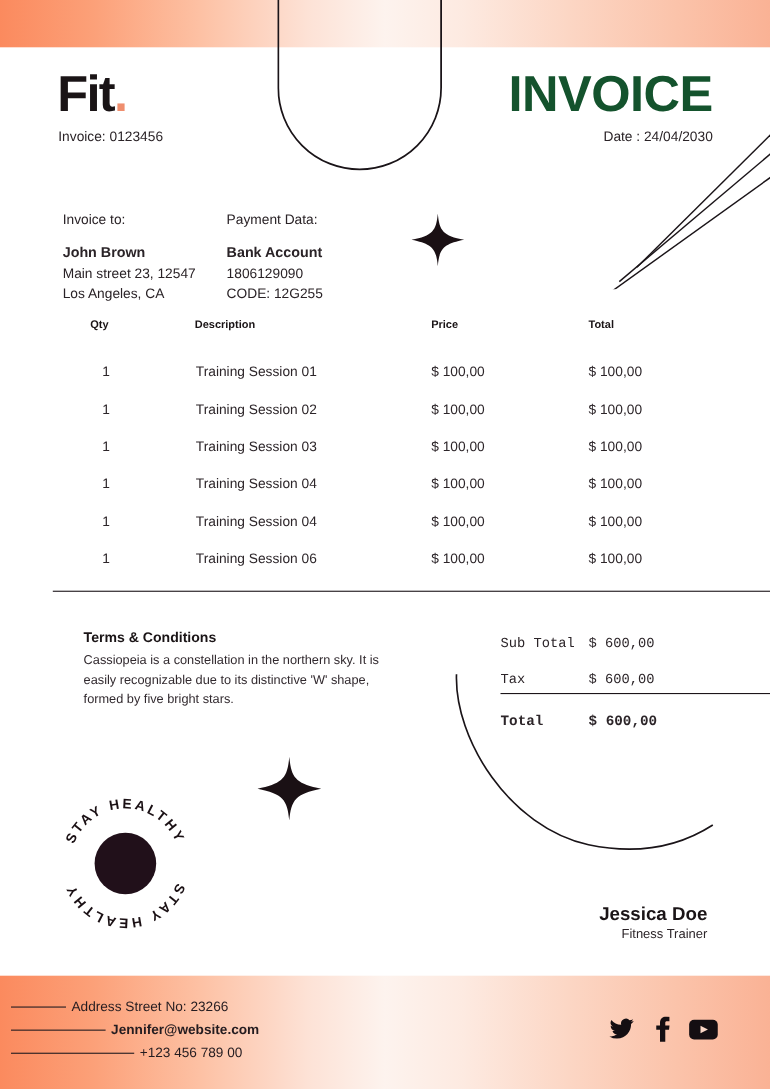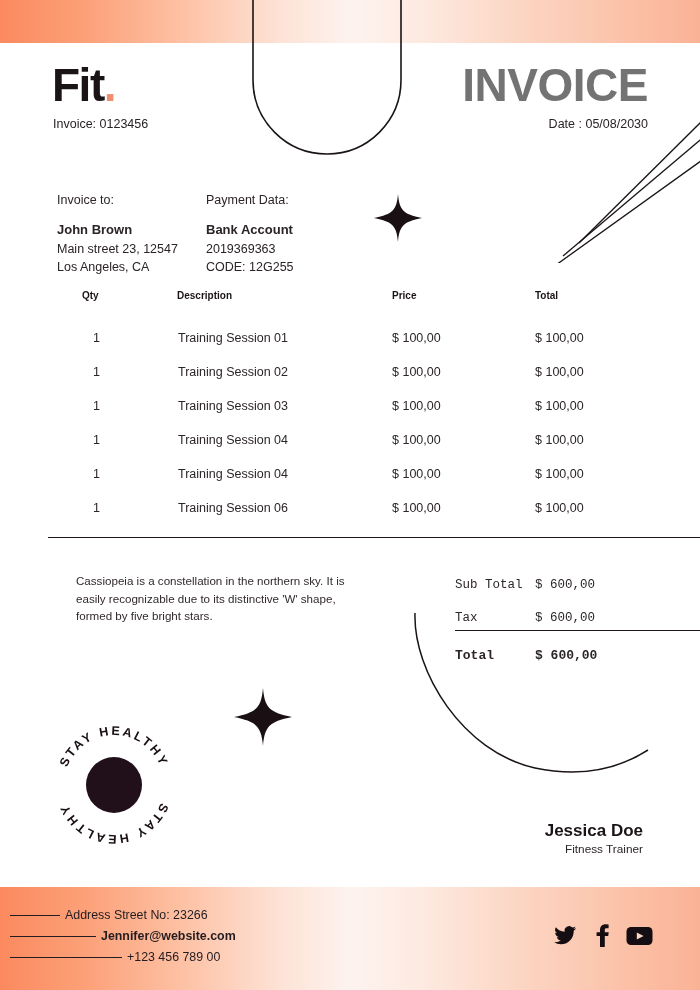--- a/index.html
+++ b/index.html
@@ -61,21 +61,21 @@
     color: #2a2327;
   }
   .invoice-title {
     position: absolute;
     right: 52px;
     top: 62px;
     font-size: 46px;
     font-weight: 700;
     letter-spacing: -0.5px;
     line-height: 1;
-    color: #737373;
+    color: #14532d;
   }
   .invoice-date {
     position: absolute;
     right: 52px;
     top: 117px;
     font-size: 12.5px;
     color: #2a2327;
   }
 
   
@@ -317,33 +317,33 @@
   </svg>
 
   <svg class="big-arc" viewBox="0 0 250 175" fill="none">
     <path d="M10 3 C 8 62, 58 142, 130 158 C 178 168, 215 158, 243 140" stroke="#1a1418" stroke-width="1.5" fill="none"></path>
   </svg>
 
   <div class="logo"><span>Fit</span><span class="dot">.</span></div>
   <div class="invoice-no">Invoice: 0123456</div>
 
   <div class="invoice-title">INVOICE</div>
-  <div class="invoice-date">Date : 05/08/2030</div>
+  <div class="invoice-date">Date : 24/04/2030</div>
 
   <div class="party party-to">
     <span class="lbl">Invoice to:</span>
     <span class="nm">John Brown</span>
     <span class="ln">Main street 23, 12547</span>
     <span class="ln">Los Angeles, CA</span>
   </div>
 
   <div class="party party-pay">
     <span class="lbl">Payment Data:</span>
     <span class="nm">Bank Account</span>
-    <span class="ln">2019369363</span>
+    <span class="ln">1806129090</span>
     <span class="ln">CODE: 12G255</span>
   </div>
 
   <svg class="star star-1" viewBox="0 0 100 100">
     <path d="M50 0 C53 33, 60 42, 100 50 C60 58, 53 67, 50 100 C47 67, 40 58, 0 50 C40 42, 47 33, 50 0 Z" fill="#1a1014"></path>
   </svg>
   <svg class="star star-2" viewBox="0 0 100 100">
     <path d="M50 0 C53 33, 60 42, 100 50 C60 58, 53 67, 50 100 C47 67, 40 58, 0 50 C40 42, 47 33, 50 0 Z" fill="#1a1014"></path>
   </svg>
 
@@ -389,20 +389,21 @@
         <span class="cell c-qty">1</span>
         <span class="cell c-desc">Training Session 06</span>
         <span class="cell c-price">$ 100,00</span>
         <span class="cell c-total">$ 100,00</span>
       </div>
     </div>
 
   <div class="divider"></div>
 
   <div class="terms">
+    <div class="terms-title">Terms &amp; Conditions</div>
     <div class="terms-body">Cassiopeia is a constellation in the northern sky. It is easily recognizable due to its distinctive 'W' shape, formed by five bright stars.</div>
   </div>
 
   <div class="totals">
     <div class="trow">
       <span class="t-lbl">Sub Total</span>
       <span class="t-val">$ 600,00</span>
     </div>
     <div class="trow">
       <span class="t-lbl">Tax</span>

